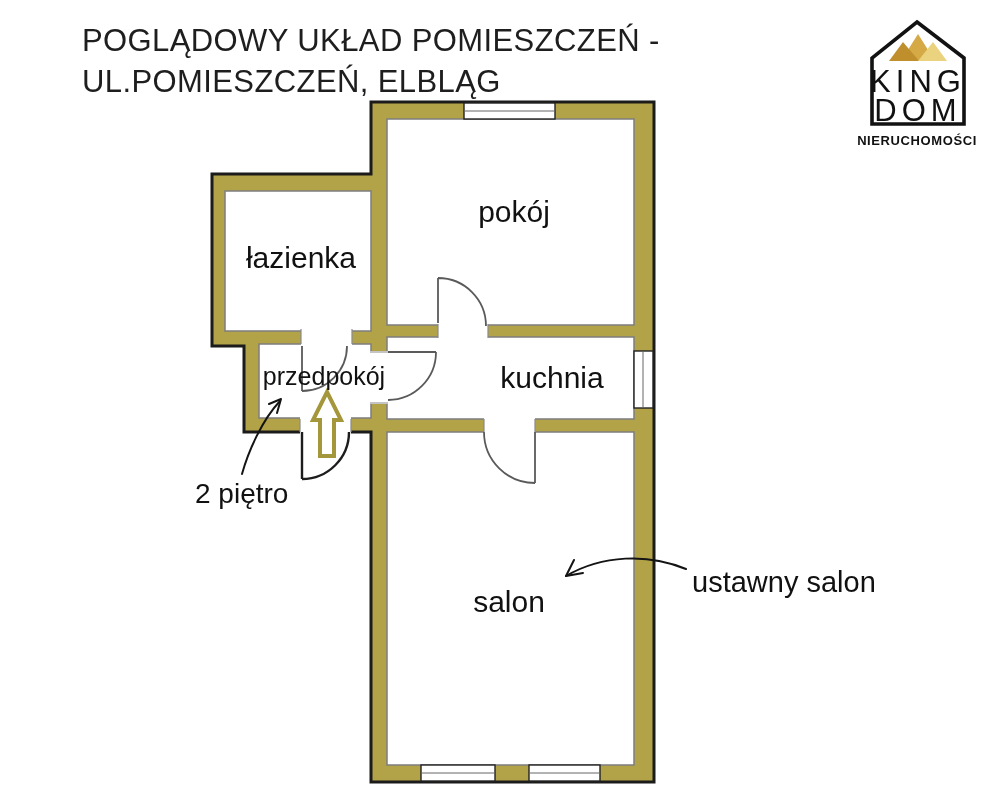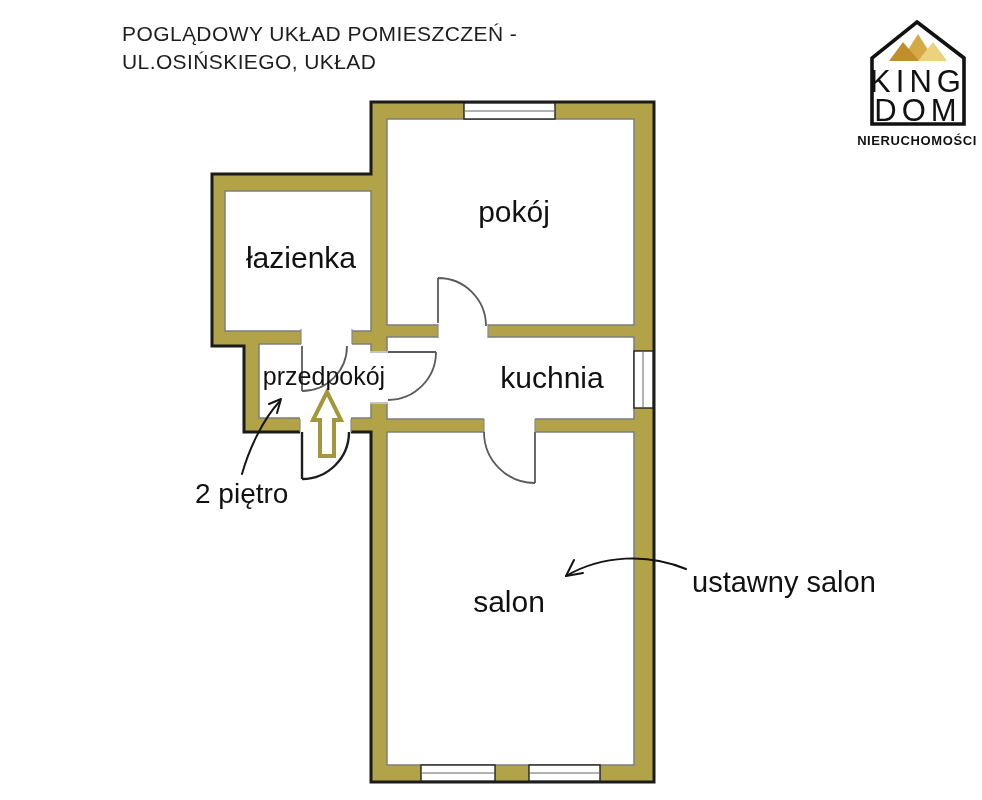--- a/index.html
+++ b/index.html
@@ -1,33 +1,33 @@
 <!DOCTYPE html>
 <html><head>
 <meta charset="utf-8">
 <style>
   html,body{margin:0;padding:0;background:#ffffff;}
   body{width:982px;height:800px;position:relative;overflow:hidden;
        font-family:"Liberation Sans",sans-serif;}
-  .title{position:absolute;left:82px;top:20px;font-size:21px;line-height:1.33;
-         font-weight:500;color:#1e1e1e;letter-spacing:.4px;white-space:nowrap;margin-left:40px;}
+  .title{position:absolute;left:82px;top:20px;font-size:31px;line-height:1.33;
+         font-weight:500;color:#1e1e1e;letter-spacing:.4px;white-space:nowrap;}
   .title span{display:block;}
   .logo{position:absolute;left:851px;top:14px;width:130px;height:142px;}
   .plan{position:absolute;left:0;top:0;}
   text{fill:#111;}
   .room-label{font-size:30px;}
   .room-label-small{font-size:25px;}
   .note-label{font-size:28px;}
 </style>
 </head>
 <body>
 
 <div class="title">
   <span>POGLĄDOWY UKŁAD POMIESZCZEŃ -</span>
-  <span>UL.OSIŃSKIEGO, UKŁAD</span>
+  <span>UL.POMIESZCZEŃ, ELBLĄG</span>
 </div>
 
 <div class="logo">
   <svg width="130" height="142" viewBox="0 0 130 142">
     <polygon points="66,8 113,44 113,110 21,110 21,44" fill="#ffffff" stroke="#121212" stroke-width="3.6"></polygon>
     <g>
       <polygon points="67,20 84,47 50,47" fill="#d5a945"></polygon>
       <polygon points="52,28 68,47 38,47" fill="#bf8e2d"></polygon>
       <polygon points="82,28 96,47 67,47" fill="#ead27f"></polygon>
     </g>

